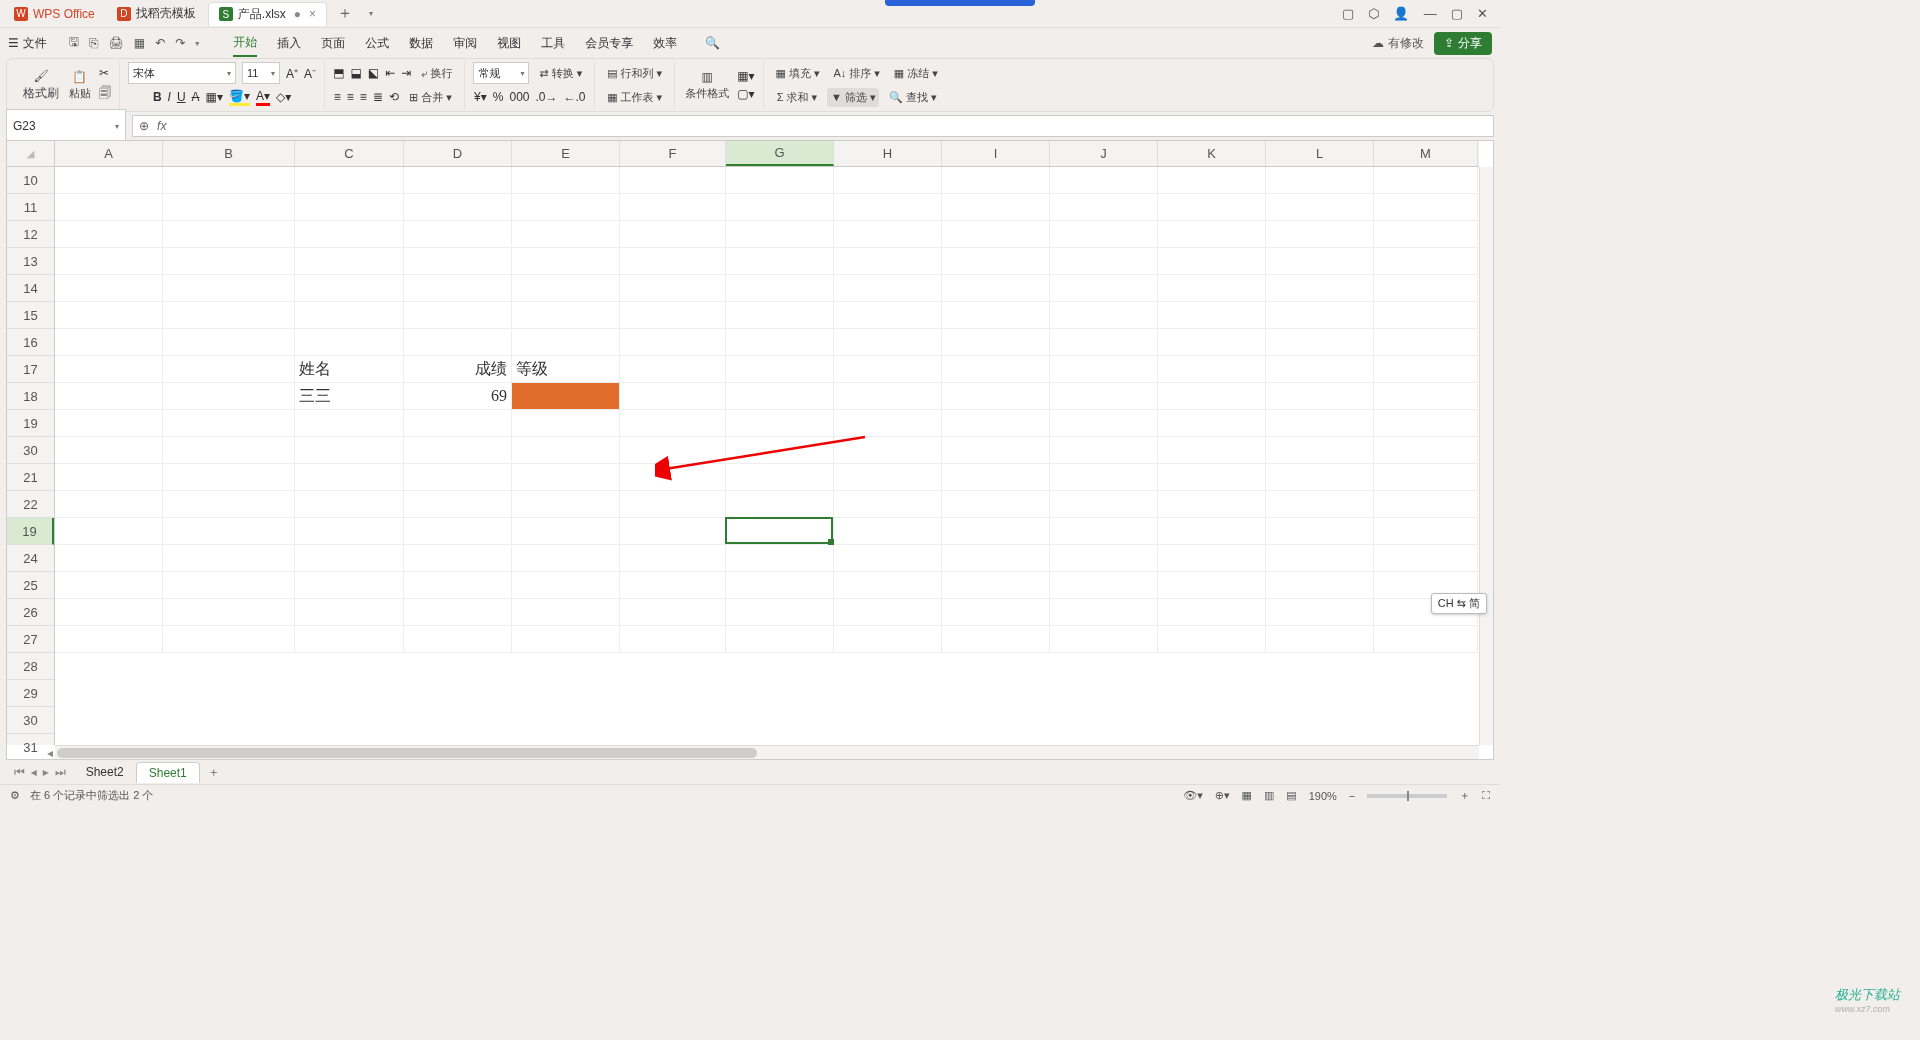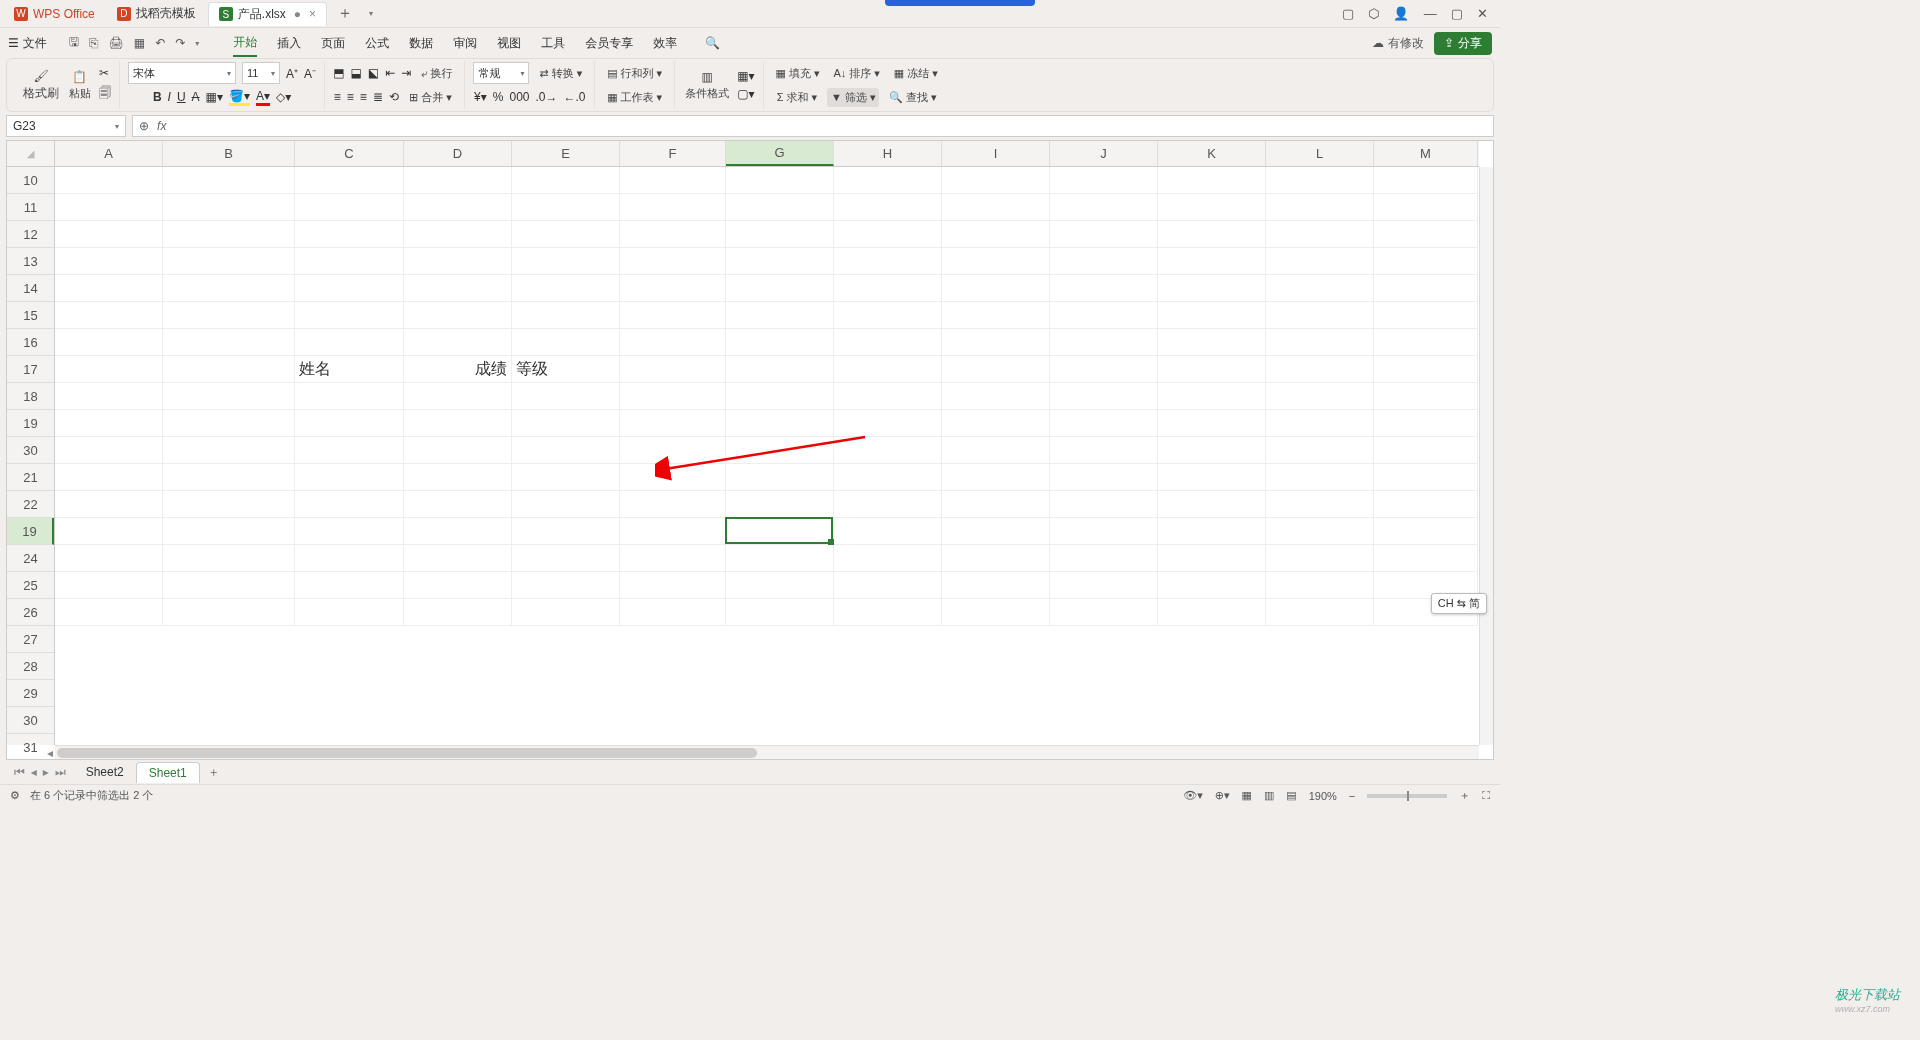--- a/index.html
+++ b/index.html
@@ -37,21 +37,21 @@
 .ribbon-row { display: flex; align-items: center; gap: 6px; height: 24px; }
 .ribbon-btn { display: flex; flex-direction: column; align-items: center; gap: 2px; cursor: pointer; color: #444; padding: 2px; }
 .ribbon-btn-sm { display: flex; align-items: center; gap: 3px; cursor: pointer; color: #444; font-size: 11px; padding: 2px 4px; }
 .ribbon-btn-sm.active { background: #e0dcda; border-radius: 3px; }
 .font-select { width: 108px; height: 22px; border: 1px solid #ccc; background: #fff; font-size: 11px; padding: 0 4px; display: flex; align-items: center; justify-content: space-between; }
 .size-select { width: 38px; height: 22px; border: 1px solid #ccc; background: #fff; font-size: 11px; padding: 0 4px; display: flex; align-items: center; justify-content: space-between; }
 .caret { font-size: 8px; color: #777; }
 
 
 .formula-row { height: 24px; display: flex; align-items: center; margin: 2px 6px; gap: 6px; }
-.name-box { width: 120px; height: 22px; border: 1px solid #ccc; background: #fff; display: flex; align-items: center; justify-content: space-between; padding: 4px 6px; font-size: 12px; }
+.name-box { width: 120px; height: 22px; border: 1px solid #ccc; background: #fff; display: flex; align-items: center; justify-content: space-between; padding: 16px 6px; font-size: 12px; }
 .fx-area { flex: 1; height: 22px; border: 1px solid #ccc; background: #fff; display: flex; align-items: center; padding: 0 6px; gap: 8px; color: #666; }
 
 
 .sheet-wrap { position: relative; background: #fff; margin: 0 6px; border: 1px solid #ccc; height: 620px; overflow: hidden; }
 .corner { position: absolute; left: 0; top: 0; width: 48px; height: 26px; background: #f5f3f2; border-right: 1px solid #ccc; border-bottom: 1px solid #ccc; display: flex; align-items: center; justify-content: center; }
 .corner::after { content: "◢"; color: #bbb; font-size: 10px; }
 .col-headers { position: absolute; left: 48px; top: 0; right: 14px; height: 26px; display: flex; background: #f5f3f2; border-bottom: 1px solid #ccc; }
 .col-h { border-right: 1px solid #ddd; display: flex; align-items: center; justify-content: center; color: #555; font-size: 13px; }
 .col-h.sel { background: #d9ead3; border-bottom: 2px solid #2e7d32; }
 .row-headers { position: absolute; left: 0; top: 26px; width: 48px; bottom: 14px; background: #f5f3f2; border-right: 1px solid #ccc; }
@@ -444,20 +444,35 @@
         <div class="g-cell" style="width: 108px;"></div>
         <div class="g-cell" style="width: 108px;"></div>
         <div class="g-cell" style="width: 108px;"></div>
         <div class="g-cell" style="width: 108px;"></div>
         <div class="g-cell" style="width: 108px;"></div>
         <div class="g-cell" style="width: 104px;"></div>
       </div>
       <div class="g-row">
         <div class="g-cell" style="width: 108px;"></div>
         <div class="g-cell" style="width: 132px;"></div>
+        <div class="g-cell" style="width: 109px;">三三</div>
+        <div class="g-cell num" style="width: 108px;">69</div>
+        <div class="g-cell" style="width: 108px; background: rgb(224, 107, 42);"></div>
+        <div class="g-cell" style="width: 106px;"></div>
+        <div class="g-cell" style="width: 108px;"></div>
+        <div class="g-cell" style="width: 108px;"></div>
+        <div class="g-cell" style="width: 108px;"></div>
+        <div class="g-cell" style="width: 108px;"></div>
+        <div class="g-cell" style="width: 108px;"></div>
+        <div class="g-cell" style="width: 108px;"></div>
+        <div class="g-cell" style="width: 104px;"></div>
+      </div>
+      <div class="g-row">
+        <div class="g-cell" style="width: 108px;"></div>
+        <div class="g-cell" style="width: 132px;"></div>
         <div class="g-cell" style="width: 109px;"></div>
         <div class="g-cell" style="width: 108px;"></div>
         <div class="g-cell" style="width: 108px;"></div>
         <div class="g-cell" style="width: 106px;"></div>
         <div class="g-cell" style="width: 108px;"></div>
         <div class="g-cell" style="width: 108px;"></div>
         <div class="g-cell" style="width: 108px;"></div>
         <div class="g-cell" style="width: 108px;"></div>
         <div class="g-cell" style="width: 108px;"></div>
         <div class="g-cell" style="width: 108px;"></div>

